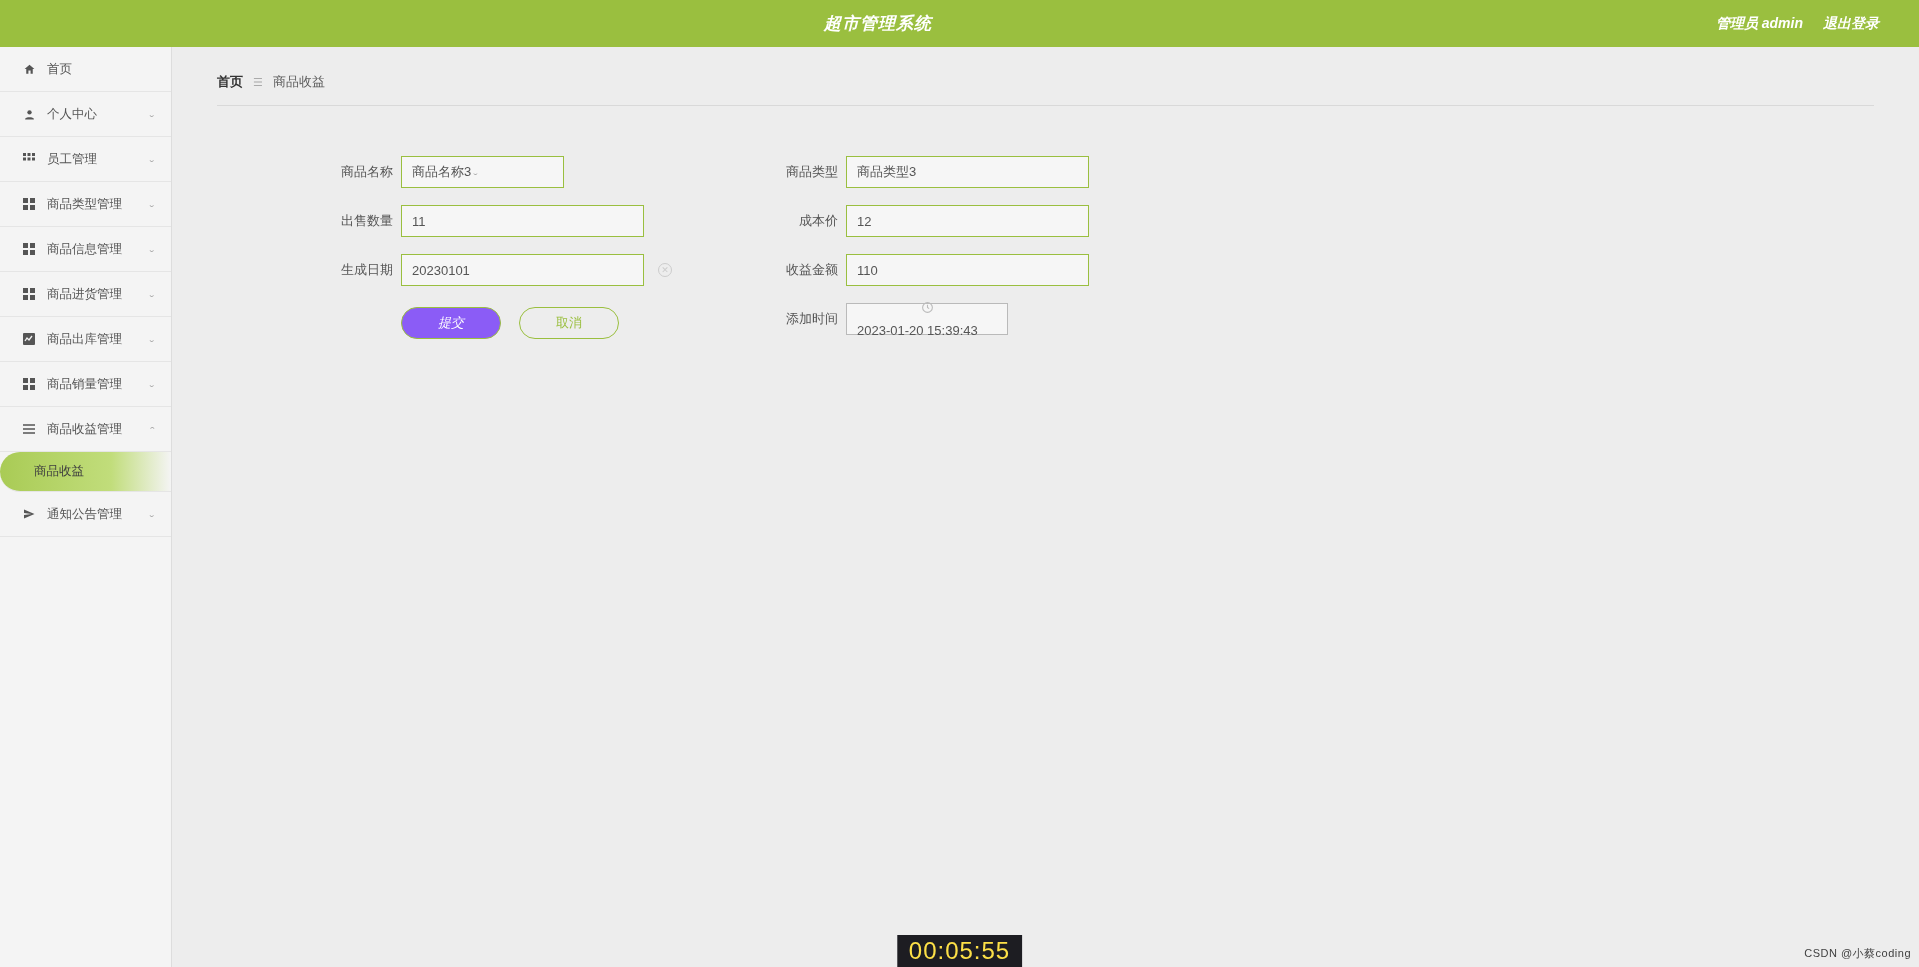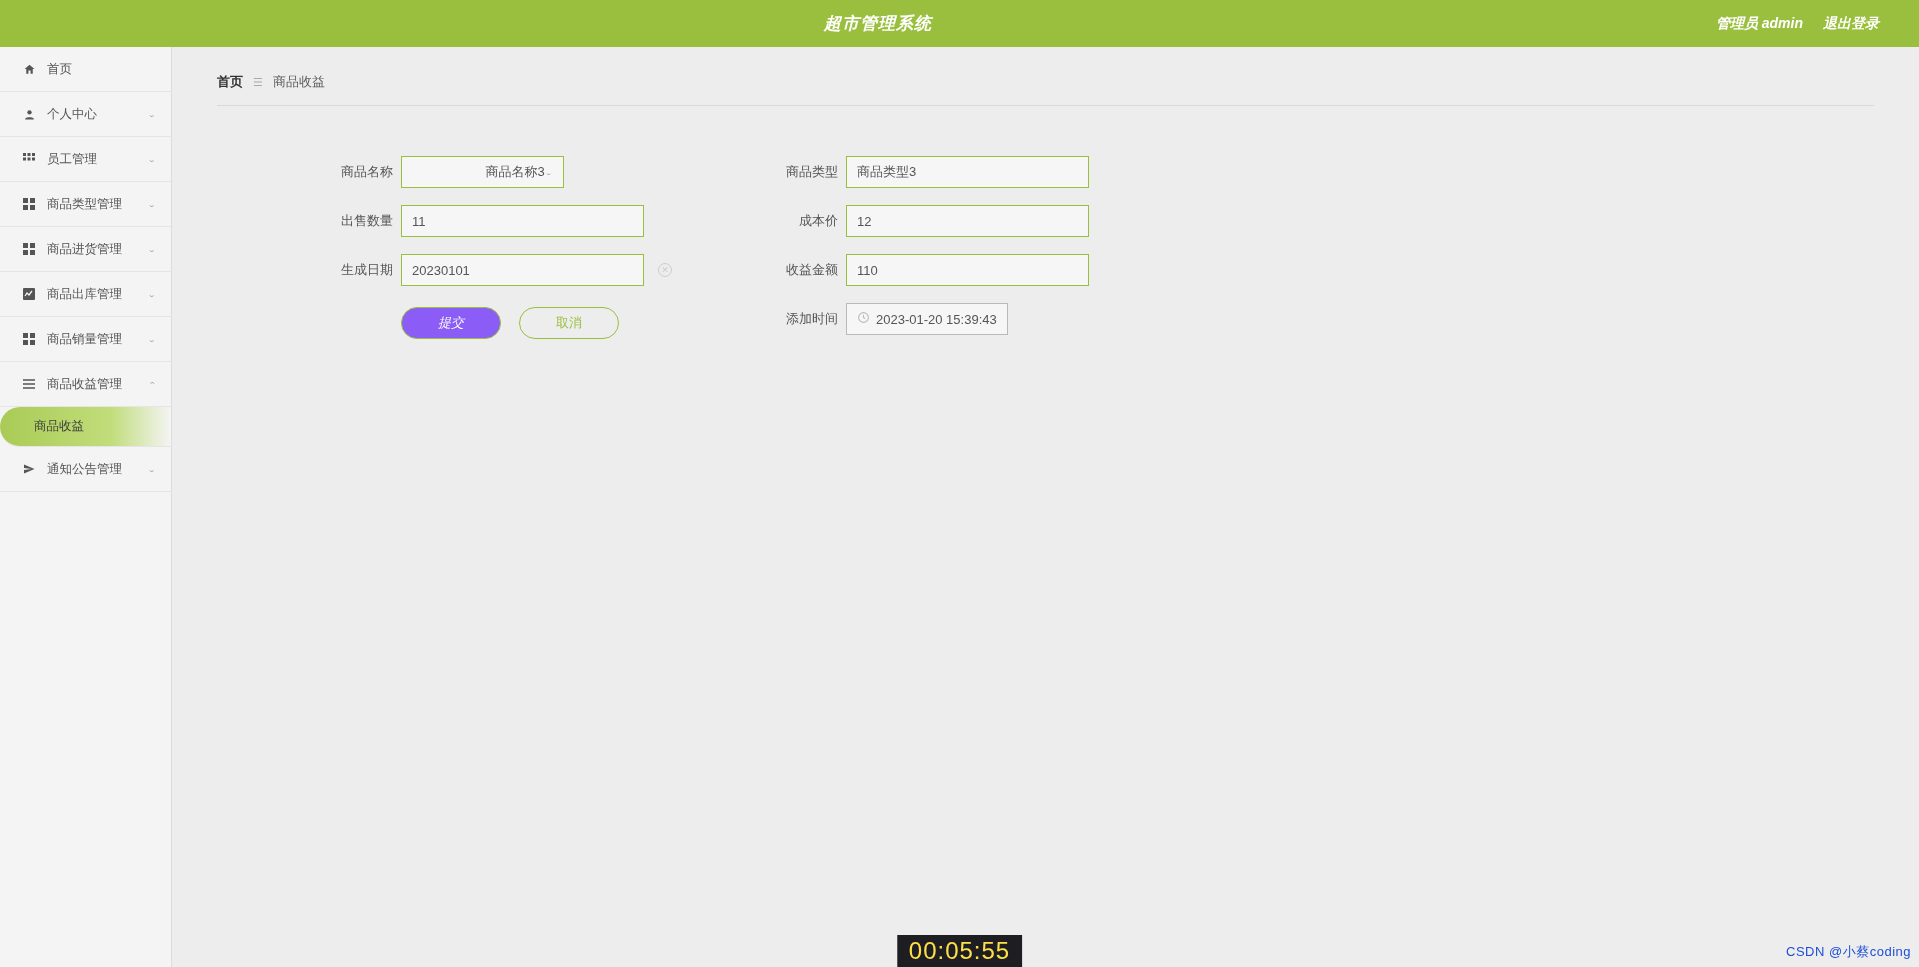--- a/index.html
+++ b/index.html
@@ -87,23 +87,23 @@
       height: 32px;
       border: 1px solid #9abf3f;
       display: flex;
       align-items: center;
       padding: 0 10px;
       background: #f6f6f6;
       font-size: 13px;
       color: #555;
       justify-content: center;
     }
-    .field.select { width: 163px; justify-content: flex-end; cursor: pointer; }
+    .field.select { width: 163px; justify-content: flex-start; cursor: pointer; }
     .field.input { width: 243px; }
-    .field.datetime { width: 162px; gap: 6px; border-color: #bababa; }
+    .field.datetime { width: 162px; gap: 6px; border-color: #bababa; flex-direction: column; }
     .field input {
       border: none;
       background: transparent;
       width: 100%;
       height: 100%;
       font-size: 13px;
       color: #555;
       outline: none;
       font-family: inherit;
     }
@@ -125,21 +125,21 @@
       justify-content: center;
       font-size: 13px;
       cursor: pointer;
       border: 1px solid #9abf3f;
     }
     .btn.primary { background: #8b5cf6; color: #fff; font-style: italic; }
     .btn.outline { background: transparent; color: #9abf3f; }
 
     .watermark {
       position: fixed; right: 8px; bottom: 6px;
-      color: #1d4ed8; font-size: 13px; letter-spacing: 0.5px;
+      color: #404040; font-size: 11px; letter-spacing: 0.5px;
     }
     .timer {
       position: fixed;
       left: 50%;
       bottom: 0;
       transform: translateX(-50%);
       background: #1d1d22;
       color: #fde047;
       font-size: 24px;
       font-weight: 300;
@@ -203,20 +203,32 @@
             <rect x="0" y="0" width="5" height="5"></rect>
             <rect x="7" y="0" width="5" height="5"></rect>
             <rect x="0" y="7" width="5" height="5"></rect>
             <rect x="7" y="7" width="5" height="5"></rect>
           </svg>
       </span>
       <span>商品类型管理</span>
       <span class="chevron">⌄</span>
     </div>
 
+    <div class="menu-item">
+      <span class="m-icon">
+        <svg width="12" height="12" viewBox="0 0 12 12" fill="#555">
+            <rect x="0" y="0" width="5" height="5"></rect>
+            <rect x="7" y="0" width="5" height="5"></rect>
+            <rect x="0" y="7" width="5" height="5"></rect>
+            <rect x="7" y="7" width="5" height="5"></rect>
+          </svg>
+      </span>
+      <span>商品信息管理</span>
+      <span class="chevron">⌄</span>
+    </div>
 
     <div class="menu-item">
       <span class="m-icon">
         <svg width="12" height="12" viewBox="0 0 12 12" fill="#555">
             <rect x="0" y="0" width="5" height="5"></rect>
             <rect x="7" y="0" width="5" height="5"></rect>
             <rect x="0" y="7" width="5" height="5"></rect>
             <rect x="7" y="7" width="5" height="5"></rect>
           </svg>
       </span>

